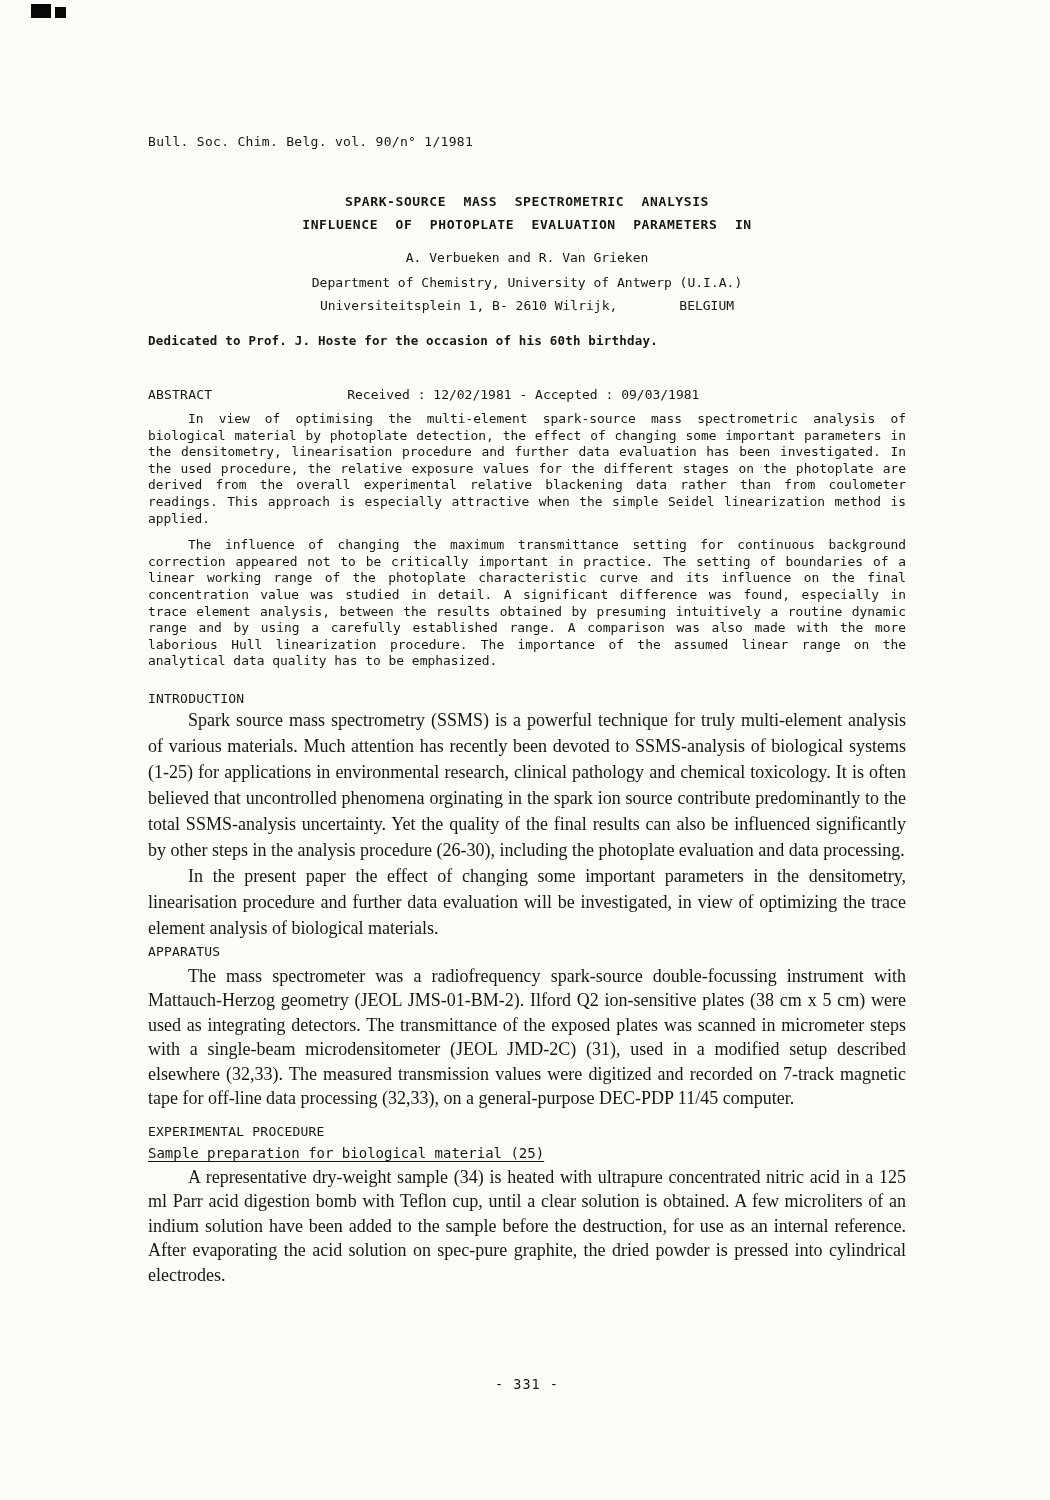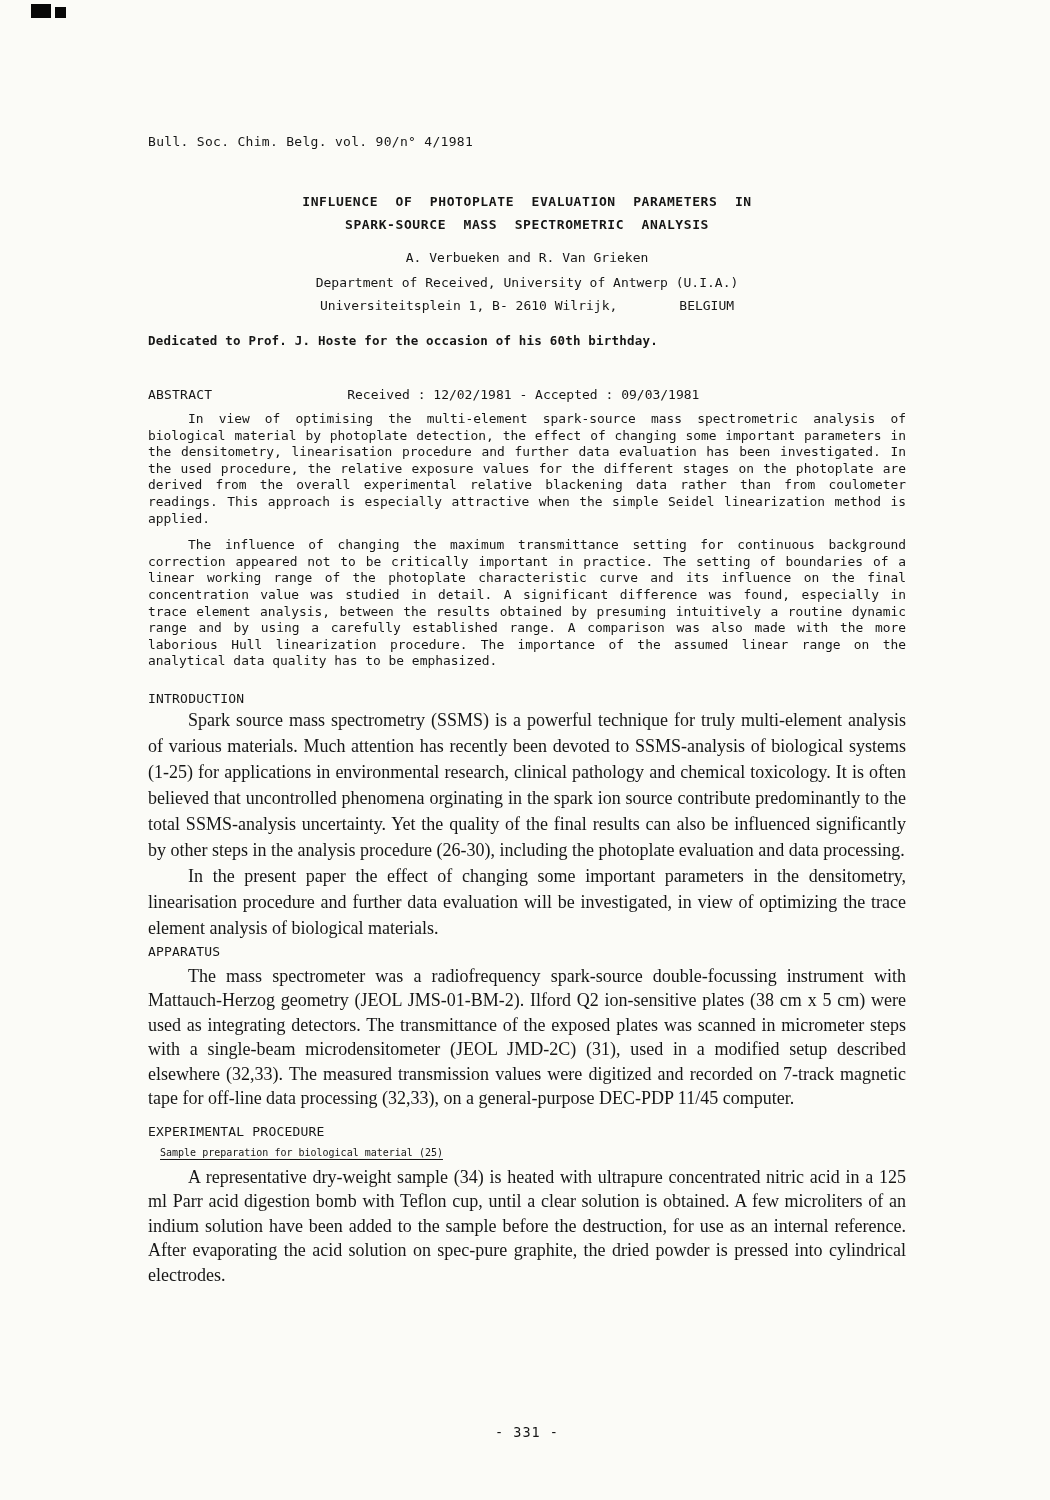--- a/index.html
+++ b/index.html
@@ -96,55 +96,54 @@
     text-align: justify;
     text-indent: 40px;
     font-family: Liberation Serif, serif;
   }
   p.intro-p { line-height: 26px; }
   p.apparatus-p { margin-top: 4px; line-height: 24.5px; }
   p.exp-p { margin-top: 2px; line-height: 24.5px; }
 
   .sub-heading {
     margin-top: 3px;
-    font-size: 10px;
+    font-size: 14px;
     line-height: 20px;
     text-decoration: underline;
     text-underline-offset: 3px;
-    margin-left: 12px;
   }
 
   .page-number {
     position: absolute;
     left: 148px;
-    top: 1424px;
+    top: 1376px;
     width: 758px;
     text-align: center;
     font-size: 13.5px;
     letter-spacing: 1px;
   }
 </style>
 </head>
 <body>
 
 <div class="scan-mark m1"></div>
 <div class="scan-mark m2"></div>
 
 <div class="content">
 
-  <div class="journal-header">Bull. Soc. Chim. Belg. vol. 90/n° 4/1981</div>
+  <div class="journal-header">Bull. Soc. Chim. Belg. vol. 90/n° 1/1981</div>
 
   <div class="title-block">
+    <div>SPARK-SOURCE MASS SPECTROMETRIC ANALYSIS</div>
     <div>INFLUENCE OF PHOTOPLATE EVALUATION PARAMETERS IN</div>
-    <div>SPARK-SOURCE MASS SPECTROMETRIC ANALYSIS</div>
   </div>
 
   <div class="authors-line">A. Verbueken and R. Van Grieken</div>
 
-  <div class="affil-line">Department of Received, University of Antwerp (U.I.A.)</div>
+  <div class="affil-line">Department of Chemistry, University of Antwerp (U.I.A.)</div>
 
   <div class="affil-line second">
     <span>Universiteitsplein 1, B- 2610 Wilrijk,</span><span class="country">BELGIUM</span>
   </div>
 
   <div class="dedication">Dedicated to Prof. J. Hoste for the occasion of his 60th birthday.</div>
 
   <div class="abstract-row">
     <span class="section-heading">ABSTRACT</span>
     <span class="received">Received : 12/02/1981 - Accepted : 09/03/1981</span>

